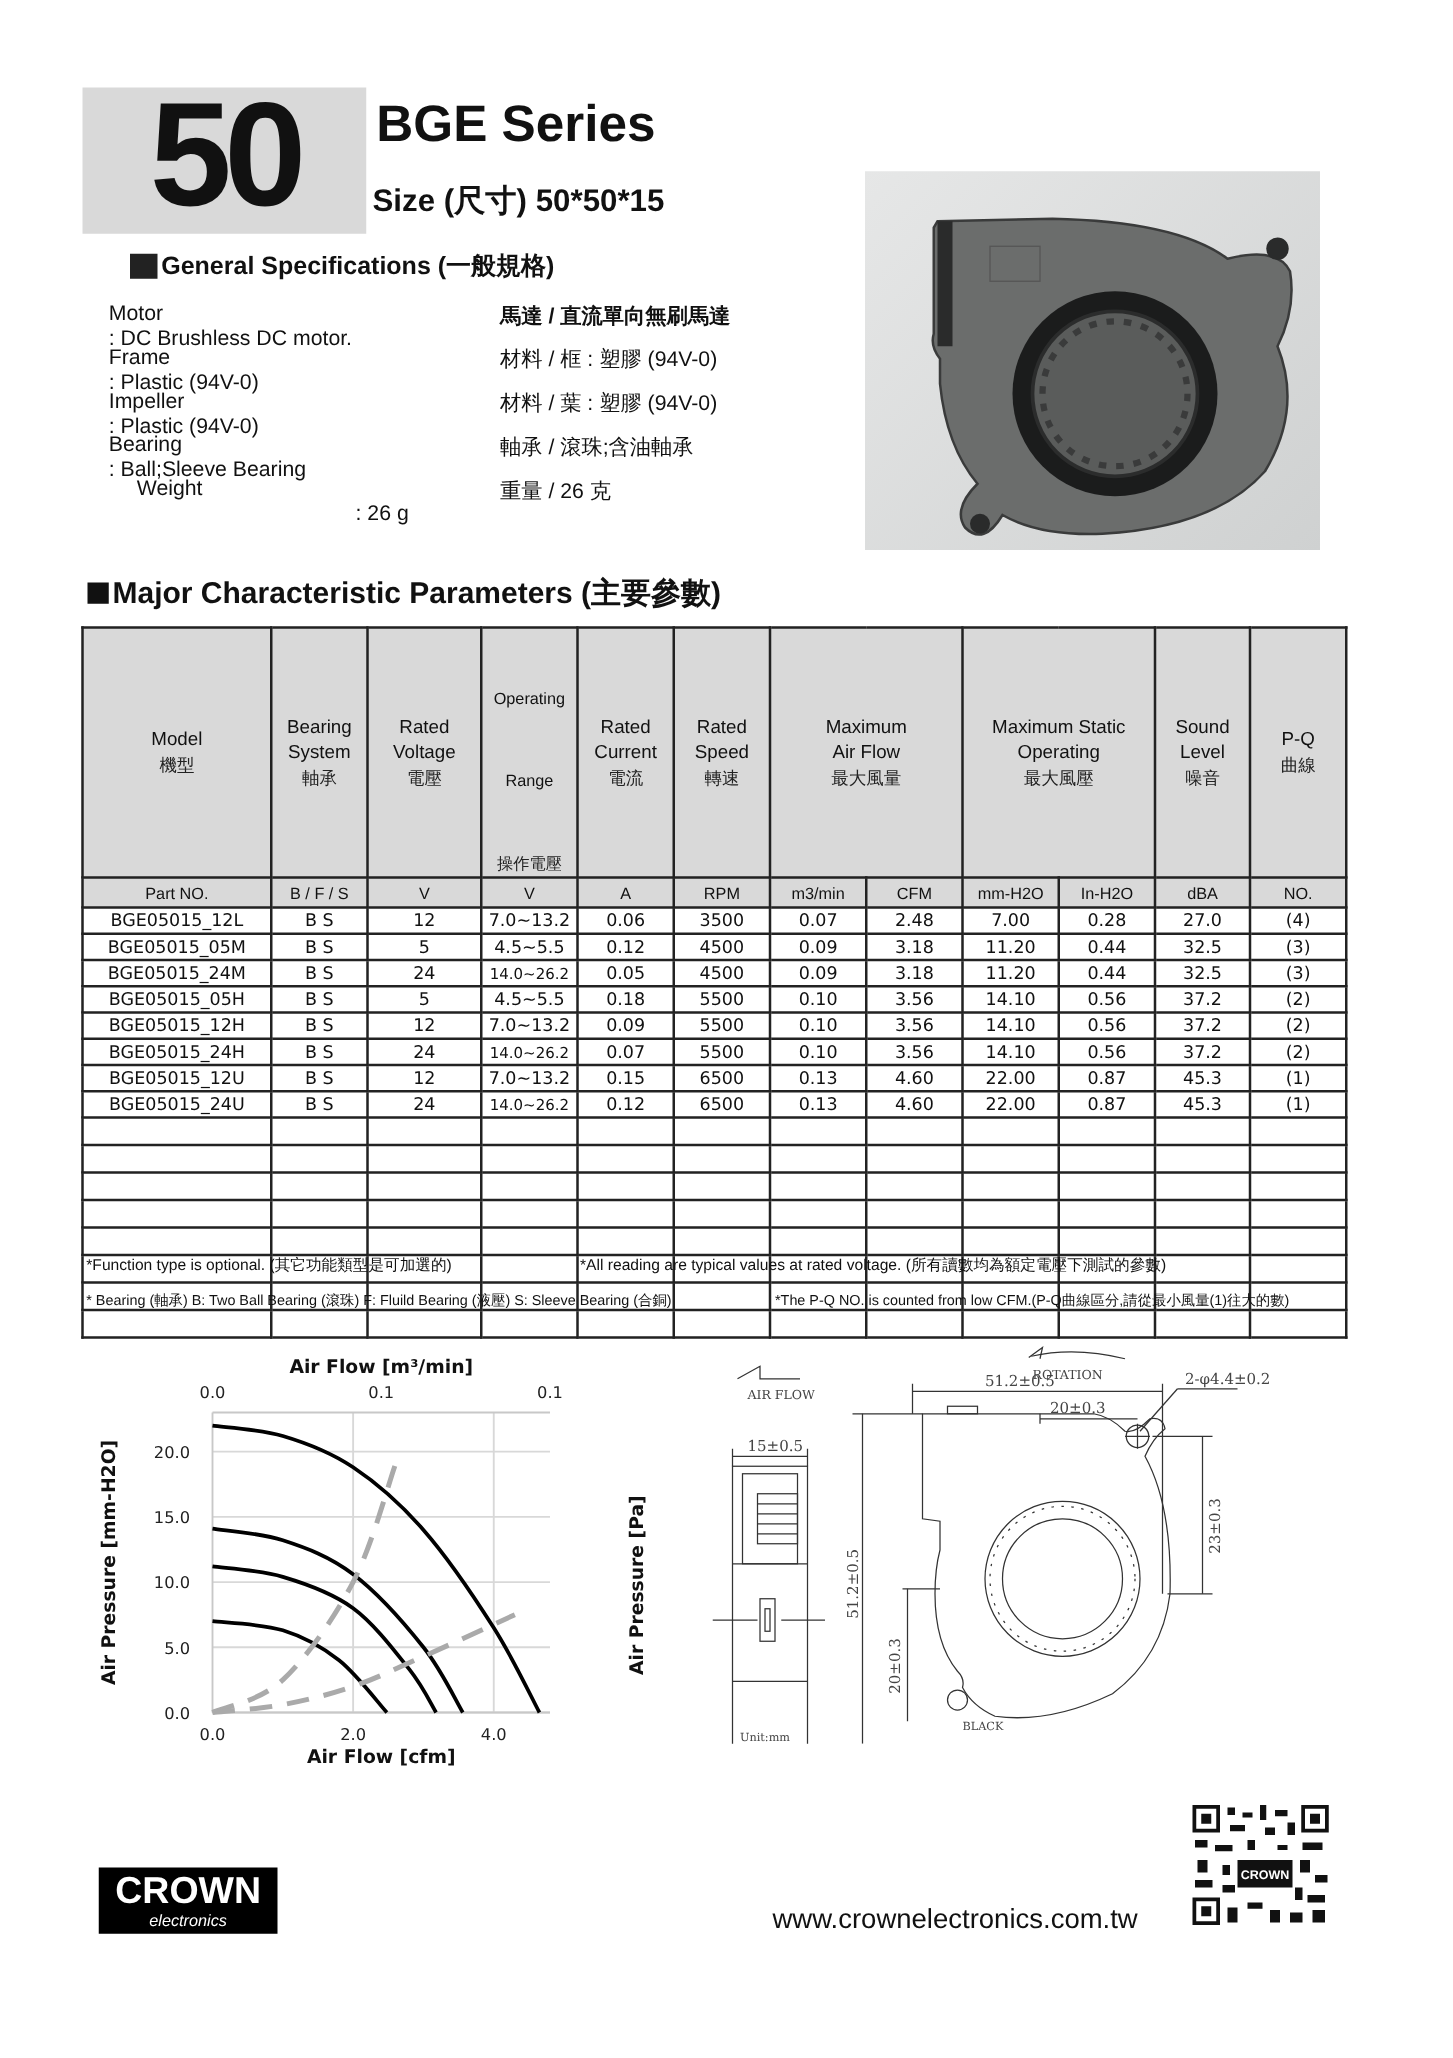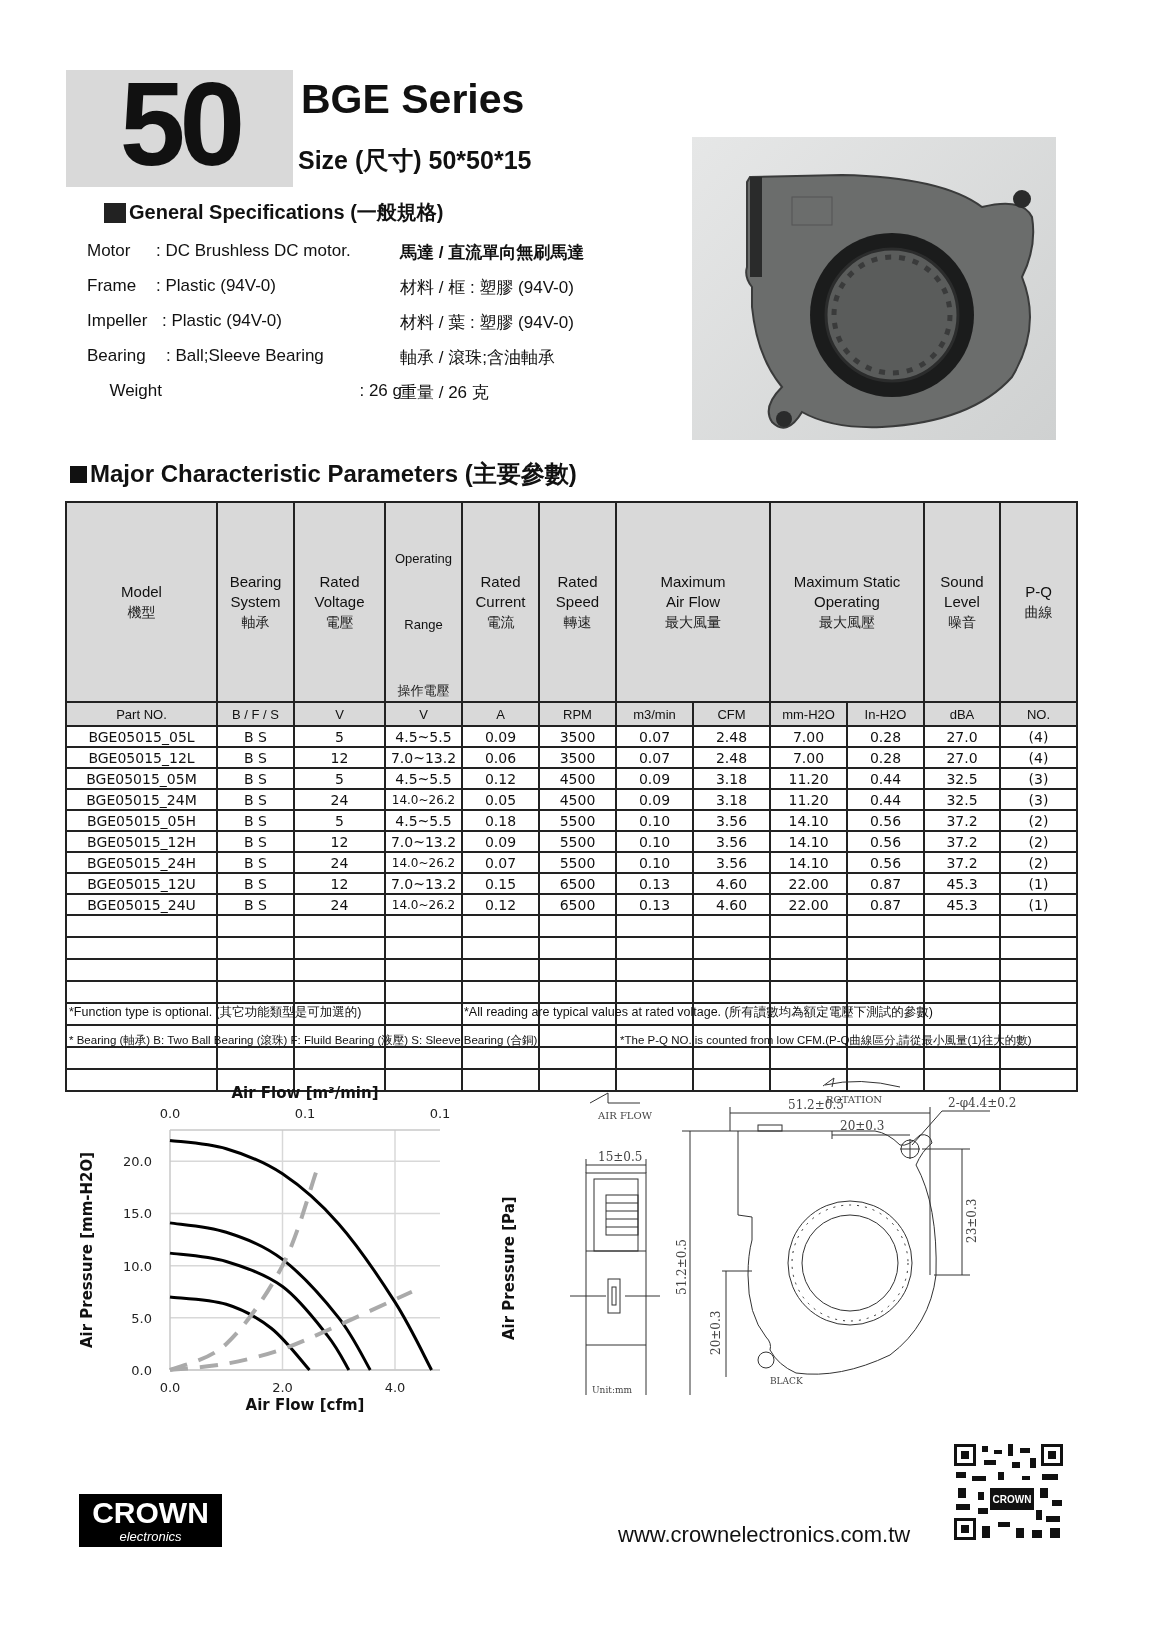--- a/index.html
+++ b/index.html
@@ -4,21 +4,21 @@
 <style>
   html,body{margin:0;padding:0;background:#fff;}
   body{width:1162px;height:1646px;position:relative;overflow:hidden;font-family:"Liberation Sans","DejaVu Sans",sans-serif;color:#111;}
   .abs{position:absolute;}
   .size-box{left:66px;top:70px;width:227px;height:117px;background:#d9d9d9;}
   .size-num{left:66px;top:62px;width:227px;height:125px;font-size:118px;font-weight:900;letter-spacing:-6px;text-align:center;line-height:125px;font-family:"Liberation Sans",sans-serif;}
   .series-title{left:301px;top:76px;font-size:41px;font-weight:900;letter-spacing:0px;}
   .size-line{left:298px;top:144px;font-size:25px;font-weight:bold;}
   .sec-head{font-weight:bold;display:flex;align-items:center;}
   .sq{display:inline-block;background:#111;margin-right:3px;}
-  .spec-row{left:87px;font-size:17px;display:flex;}
+  .spec-row{left:87px;font-size:17px;display:flex;flex-direction:column;}
   .spec-label{width:69px;}
   .spec-en{width:240px;}
   .spec-zh{left:400px;font-size:17px;}
   .photo{left:692px;top:137px;width:364px;height:303px;background:linear-gradient(135deg,#e6e7e7,#cfd1d1);}
   table.params{position:absolute;left:65px;top:501px;width:1013px;border-collapse:collapse;table-layout:fixed;}
   table.params td{border:2px solid #222;text-align:center;padding:0;font-size:14px;height:20px;}
   table.params td.hdr{background:#d9d9d9;font-size:15px;line-height:20px;height:66px;}
   table.params td.unit{background:#d9d9d9;font-size:13px;height:22px;}
   table.params td.data{font-family:"DejaVu Sans",sans-serif;font-size:14px;height:19px;}
   .hdr .zh{font-size:14px;color:#222;}
@@ -168,34 +168,20 @@
     <td class="unit">RPM</td>
     <td class="unit">m3/min</td>
     <td class="unit">CFM</td>
     <td class="unit">mm-H2O</td>
     <td class="unit">In-H2O</td>
     <td class="unit">dBA</td>
     <td class="unit">NO.</td>
   </tr>
   </tbody>
     <tbody id="data-rows">
-      <tr>
-        <td class="data">BGE05015_05L</td>
-        <td class="data">B S</td>
-        <td class="data">5</td>
-        <td class="data">4.5~5.5</td>
-        <td class="data">0.09</td>
-        <td class="data">3500</td>
-        <td class="data">0.07</td>
-        <td class="data">2.48</td>
-        <td class="data">7.00</td>
-        <td class="data">0.28</td>
-        <td class="data">27.0</td>
-        <td class="data">(4)</td>
-      </tr>
       <tr>
         <td class="data">BGE05015_12L</td>
         <td class="data">B S</td>
         <td class="data">12</td>
         <td class="data">7.0~13.2</td>
         <td class="data">0.06</td>
         <td class="data">3500</td>
         <td class="data">0.07</td>
         <td class="data">2.48</td>
         <td class="data">7.00</td>

